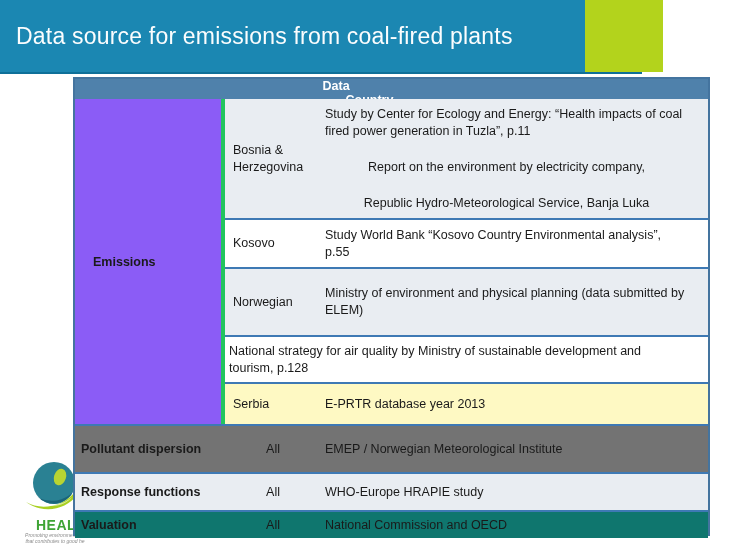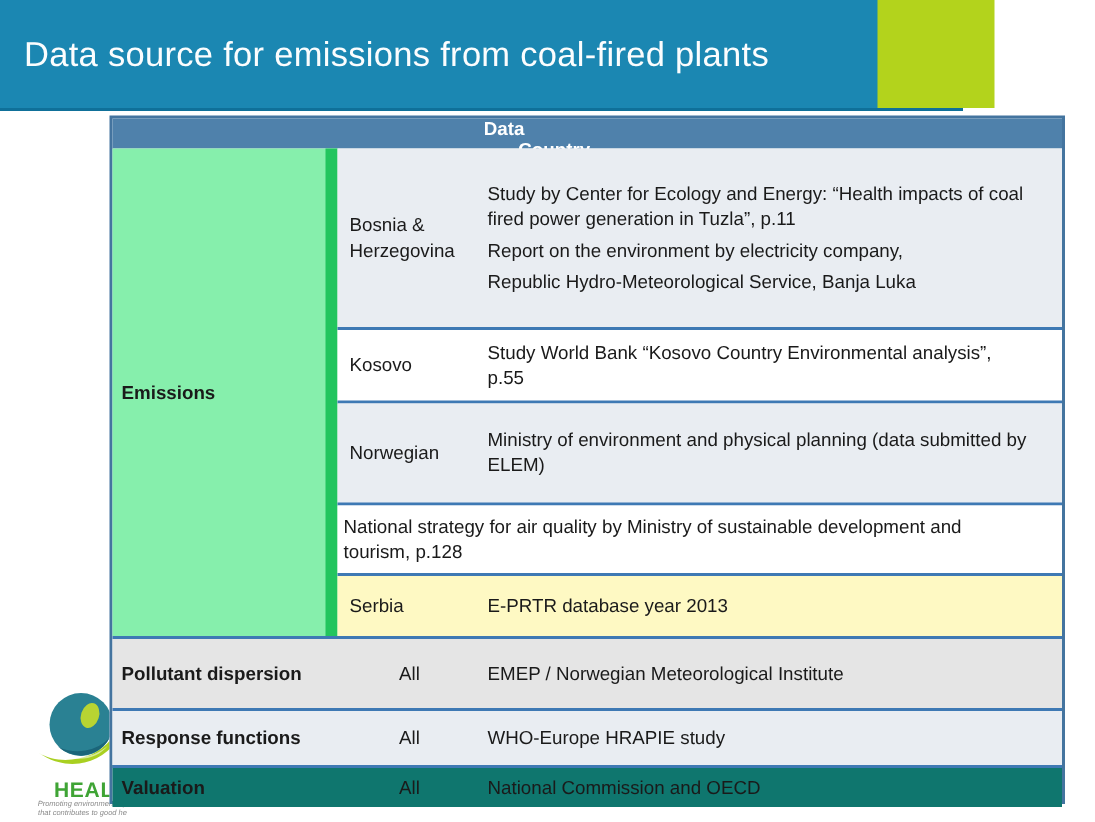--- a/index.html
+++ b/index.html
@@ -20,37 +20,37 @@
   
   .tbl{position:absolute;left:73px;top:77px;width:637px;height:459px;z-index:2;
        border:2px solid #44749f;background:#ffffff;box-sizing:border-box;
        font-size:12.5px;color:#1a1a1a;}
   .hdr{display:flex;align-items:center;height:20px;background:#4f81ab;color:#ffffff;font-weight:bold;font-size:12.5px;flex-direction:column;}
   .hdr .h-data{width:150px;padding-left:6px;box-sizing:border-box;}
   .hdr .h-country{width:96px;padding-left:2px;box-sizing:border-box;}
   .hdr .h-source{flex:1;padding-left:4px;}
 
   .emis{display:flex;height:325px;}
-  .emis .datacell{width:150px;box-sizing:border-box;border-right:8px solid #22c55e;background:#86efac;
-                  display:flex;align-items:center;padding-left:6px;font-weight:bold;}
+  .emis .datacell{width:150px;box-sizing:border-box;border-right:4px solid #22c55e;background:#8b5cf6;
+                  display:flex;align-items:center;padding-left:18px;font-weight:bold;}
   .emis .rows{flex:1;display:flex;flex-direction:column;}
   .crow{display:flex;align-items:center;box-sizing:border-box;border-bottom:2px solid #3e79b4;}
   .crow:last-child{border-bottom:none;}
   .crow.r0{height:121px;background:#e9edf2;}
   .crow.r1{height:49px;background:#ffffff;}
   .crow.r2{height:68px;background:#e9edf2;}
   .crow.r3{height:47px;background:#ffffff;}
   .crow.r4{height:40px;background:#fef9c3;}
   .ccell{width:96px;box-sizing:border-box;padding-left:8px;line-height:17px;}
   .scell{flex:1;box-sizing:border-box;padding-left:4px;padding-right:20px;line-height:17px;}
   .scell p{margin:0;}
-  .scell p + p{margin-top:4px;}
+  .scell p + p{margin-top:19px;text-align:center;}
 
   .srow{display:flex;align-items:center;box-sizing:border-box;border-top:2px solid #3e79b4;}
-  .srow.s0{height:48px;background:#e5e5e5;}
+  .srow.s0{height:48px;background:#737373;}
   .srow.s1{height:38px;background:#e9edf2;}
   .srow.s2{height:28px;background:#0f766e;}
   .srow .dlabel{width:150px;box-sizing:border-box;padding-left:6px;font-weight:bold;}
   .srow .call{width:96px;box-sizing:border-box;text-align:center;}
   .srow .ssrc{flex:1;padding-left:4px;}
 </style>
 </head>
 <body>
 
 <div class="slide">

